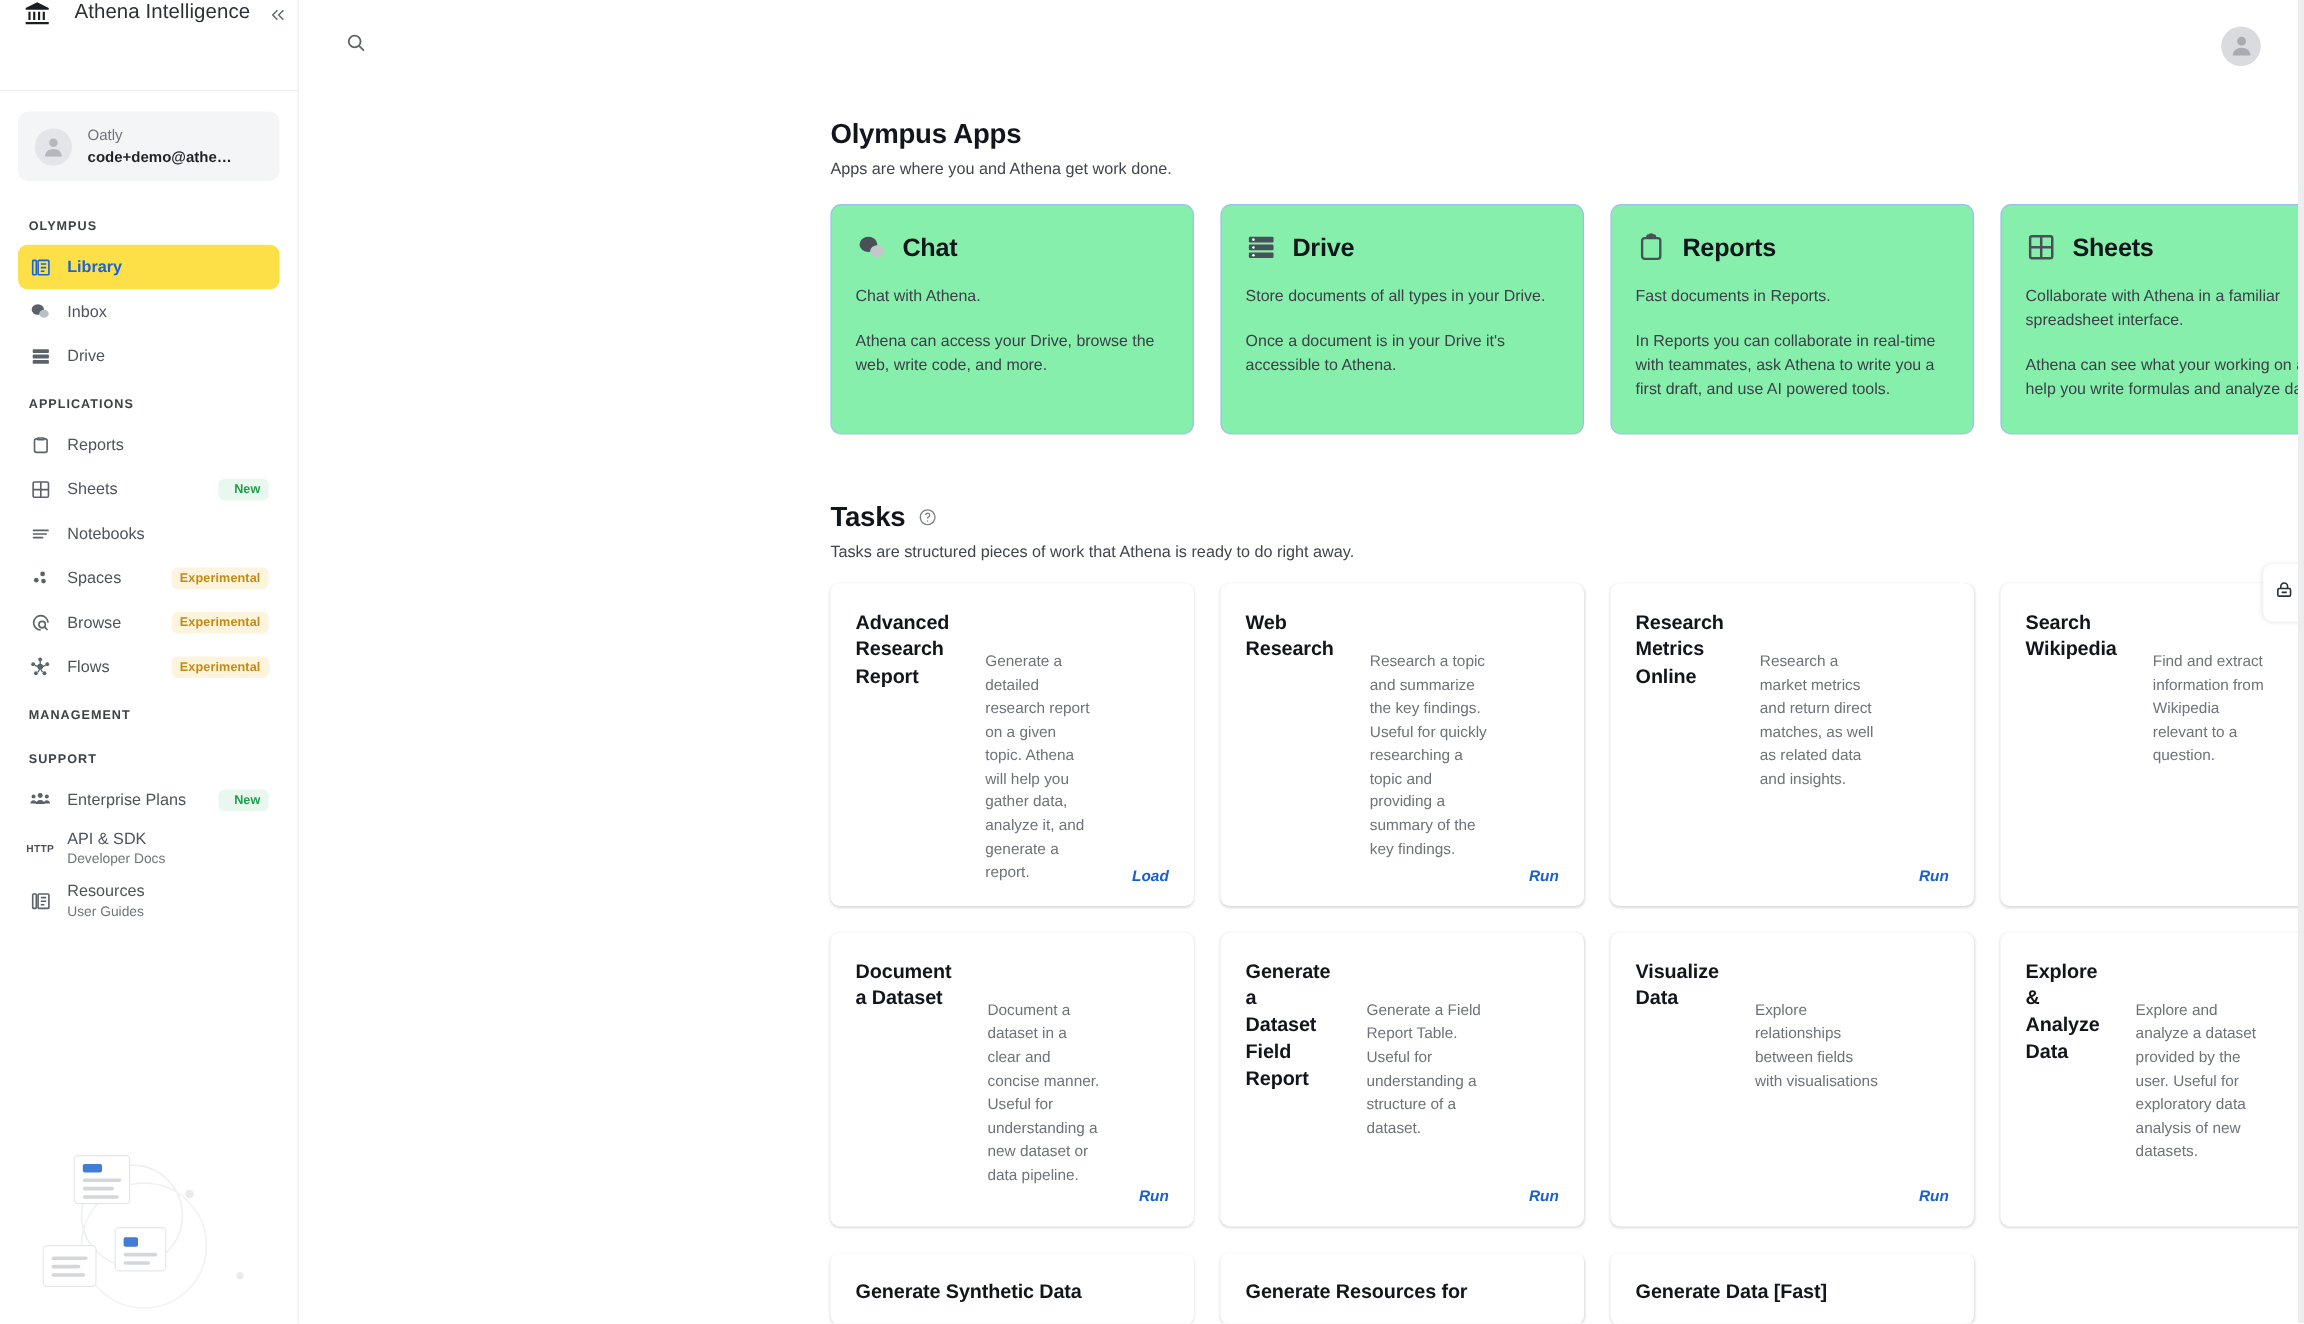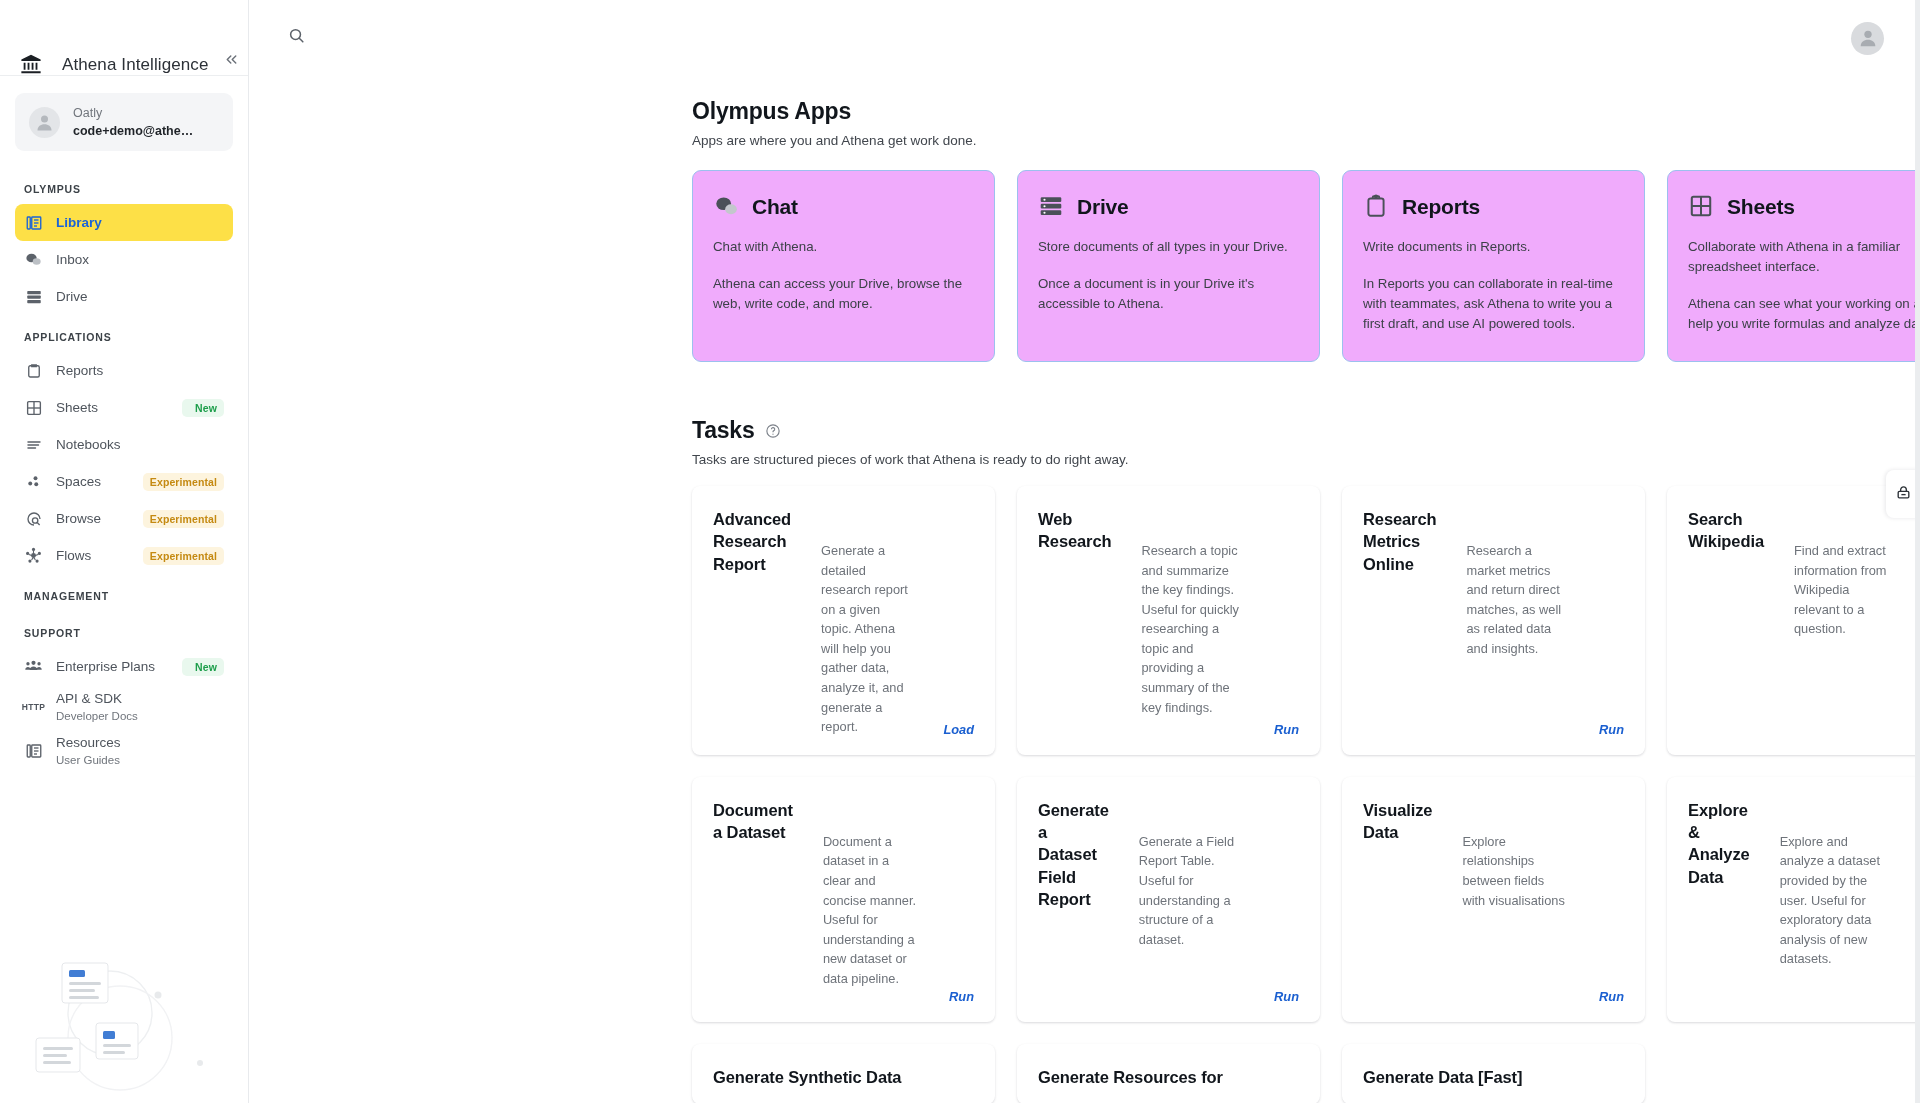--- a/index.html
+++ b/index.html
@@ -15,21 +15,21 @@
   .sidebar {
     width: 249px; height: 1103px;
     background: #ffffff;
     border-right: 1px solid #e8eaed;
     display: flex; flex-direction: column;
     position: relative;
     flex: 0 0 249px;
   }
   .brand {
     height: 76px;
-    display: flex; align-items: flex-end;
+    display: flex; align-items: flex-start;
     padding: 0 20px;
     border-bottom: 1px solid #eceef0;
     gap: 10px;
   }
   .brand-icon { width: 22px; height: 22px; flex: 0 0 22px; color: #1b1f24; }
   .brand-divider { width: 1px; height: 26px; background: #c8ccd1; }
   .brand-name { font-size: 17px; color: #2c3137; letter-spacing: .1px; white-space: nowrap; }
   .brand-collapse {
     margin-left: auto; color: #6b7179; font-size: 18px; line-height: 1;
     cursor: pointer; padding: 4px;
@@ -107,21 +107,21 @@
   .section-sub { font-size: 13.5px; color: #41464d; margin-top: 8px; }
   .title-row { display: flex; align-items: center; gap: 10px; }
   .help-ico { width: 16px; height: 16px; color: #7b8089; cursor: pointer; }
 
   .apps-grid {
     display: grid; grid-template-columns: repeat(4, 303px);
     gap: 22px; margin-top: 22px;
   }
   .app-card {
     border: 1px solid #9cc0ee; border-radius: 9px;
-    background: #f0abfc; padding: 22px 20px 24px 20px;
+    background: #86efac; padding: 22px 20px 24px 20px;
     min-height: 192px; cursor: pointer;
   }
   .app-card-head { display: flex; align-items: center; gap: 12px; }
   .app-card-ico { width: 27px; height: 27px; flex: 0 0 27px; color: #464c54; }
   .app-card-title { font-size: 21px; font-weight: bold; color: #11161c; letter-spacing: -.2px; }
   .app-card-p { font-size: 13.3px; color: #3c4148; line-height: 1.5; margin-top: 17px; }
 
   .tasks-head { margin-top: 55px; }
   .tasks-grid {
     display: grid; grid-template-columns: repeat(4, 303px);
@@ -439,21 +439,21 @@
             <div class="app-card-head">
               <span class="app-card-ico">
                 <svg viewBox="0 0 24 24" width="26" height="26" fill="none" stroke="#4a5058" stroke-width="1.8">
                     <rect x="5" y="5" width="14" height="16" rx="2"></rect>
                     <path d="M9 5V4a1 1 0 0 1 1-1h4a1 1 0 0 1 1 1v1"></path>
                     <circle cx="12" cy="3.2" r="1" fill="#4a5058"></circle>
                   </svg>
               </span>
               <span class="app-card-title">Reports</span>
             </div>
-            <div class="app-card-p">Write documents in Reports.</div>
+            <div class="app-card-p">Fast documents in Reports.</div>
             <div class="app-card-p">In Reports you can collaborate in real-time with teammates, ask Athena to write you a first draft, and use AI powered tools.</div>
           </div>
 
           <div class="app-card">
             <div class="app-card-head">
               <span class="app-card-ico">
                 <svg viewBox="0 0 24 24" width="26" height="26" fill="none" stroke="#4a5058" stroke-width="1.9">
                     <rect x="3.5" y="3.5" width="17" height="17" rx="1.5"></rect>
                     <line x1="12" y1="3.5" x2="12" y2="20.5"></line>
                     <line x1="3.5" y1="12" x2="20.5" y2="12"></line>

